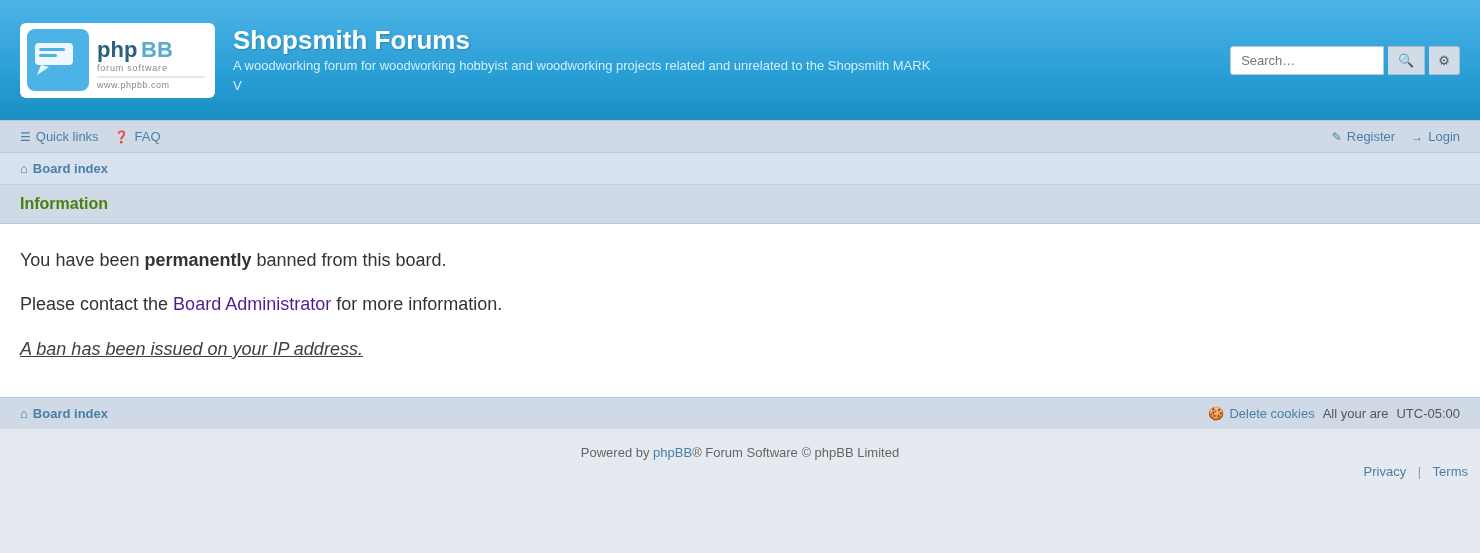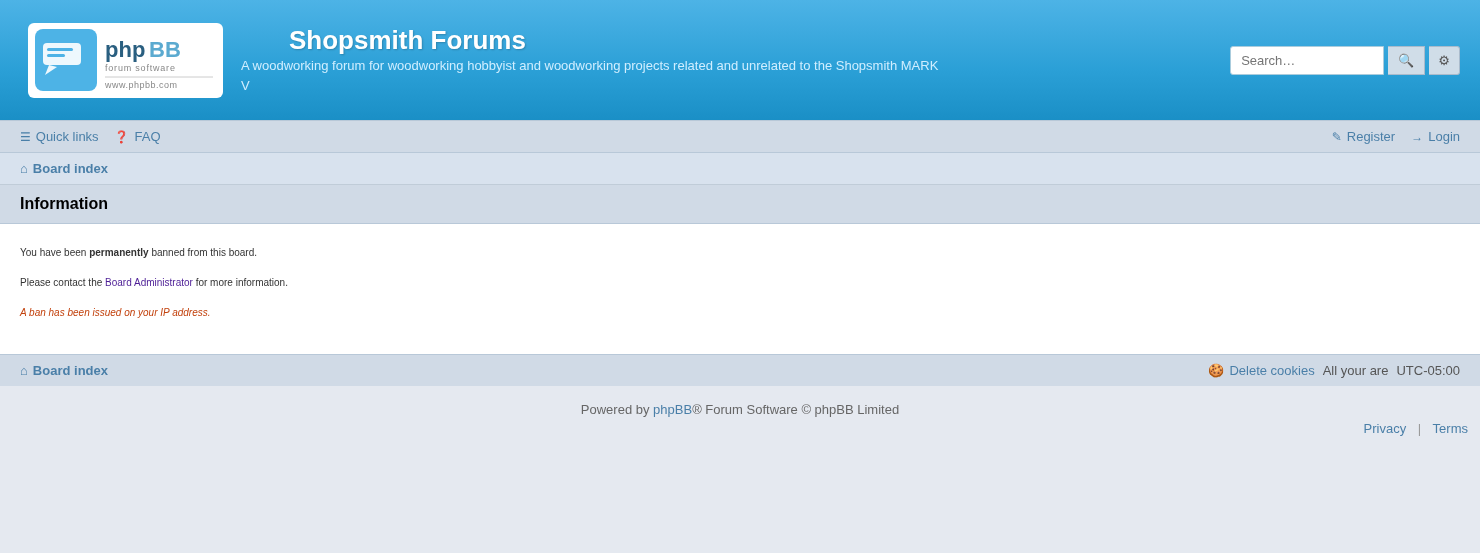--- a/index.html
+++ b/index.html
@@ -25,21 +25,20 @@
       gap: 18px;
     }
     .site-title {
       color: #fff;
     }
     .site-title h1 {
       font-size: 26px;
       font-weight: bold;
       color: #fff;
       text-shadow: 1px 1px 2px rgba(0,0,0,0.2);
-      margin-left: 48px;
     }
     .site-title p {
       font-size: 13px;
       color: #d0eeff;
       max-width: 700px;
       line-height: 1.5;
     }
     .header-search {
       display: flex;
       align-items: center;
@@ -134,37 +133,38 @@
       padding: 0;
     }
 
     .info-header {
       background: #d0dae6;
       padding: 10px 20px;
       border-bottom: 1px solid #b8c8d8;
     }
     .info-header h2 {
       font-size: 16px;
-      color: #000000;
+      color: #4d7c0f;
       font-weight: bold;
     }
 
     .info-body {
       padding: 20px;
       background: #fff;
       line-height: 1.8;
     }
     .info-body p {
       margin-bottom: 12px;
-      font-size: 10px;
+      font-size: 18px;
       color: #333;
     }
     .info-body p em {
       font-style: italic;
-      color: #c2410c;
+      color: #404040;
+      text-decoration: underline;
     }
     .board-admin-link {
       color: #4c1d95;
       text-decoration: none;
     }
 
     
     .bottom-bar {
       background: #d0dae6;
       border-top: 1px solid #b8c8d8;
@@ -217,21 +217,20 @@
     
     .phpbb-logo {
       background: #fff;
       border-radius: 6px;
       width: 195px;
       height: 75px;
       display: flex;
       align-items: center;
       justify-content: center;
       overflow: hidden;
-      margin-left: 8px;
     }
   </style>
 </head>
 <body>
 
 <div class="header">
   <div class="header-left">
     <div class="phpbb-logo">
       <svg width="190" height="70" viewBox="0 0 190 70" xmlns="http://www.w3.org/2000/svg">
 

